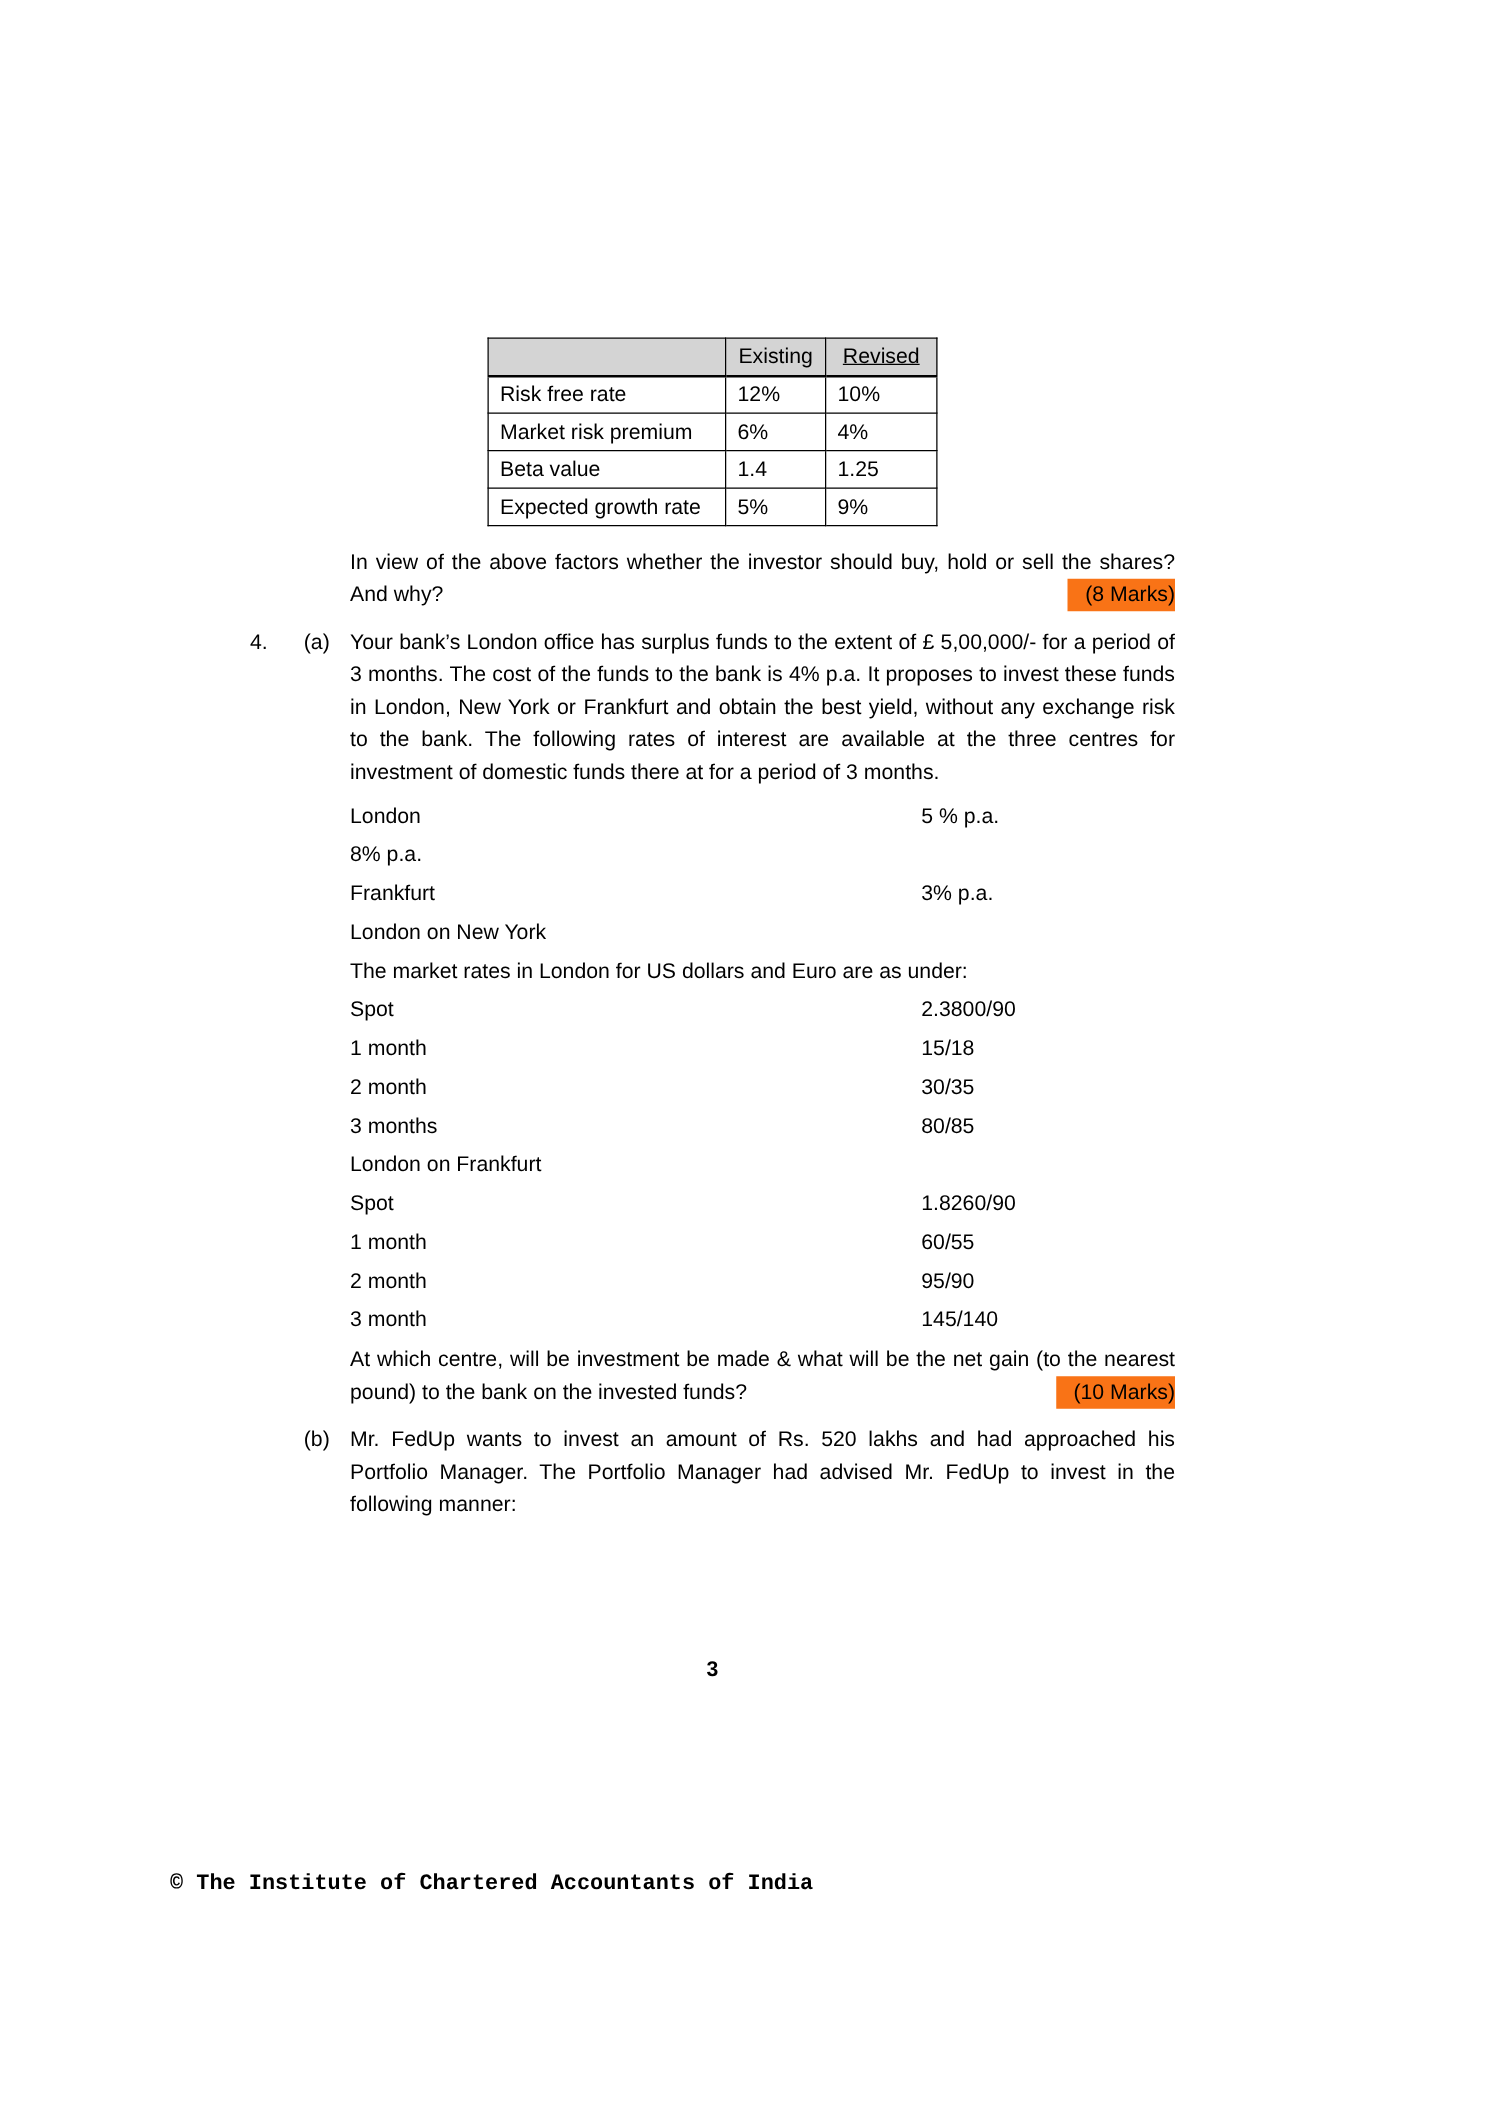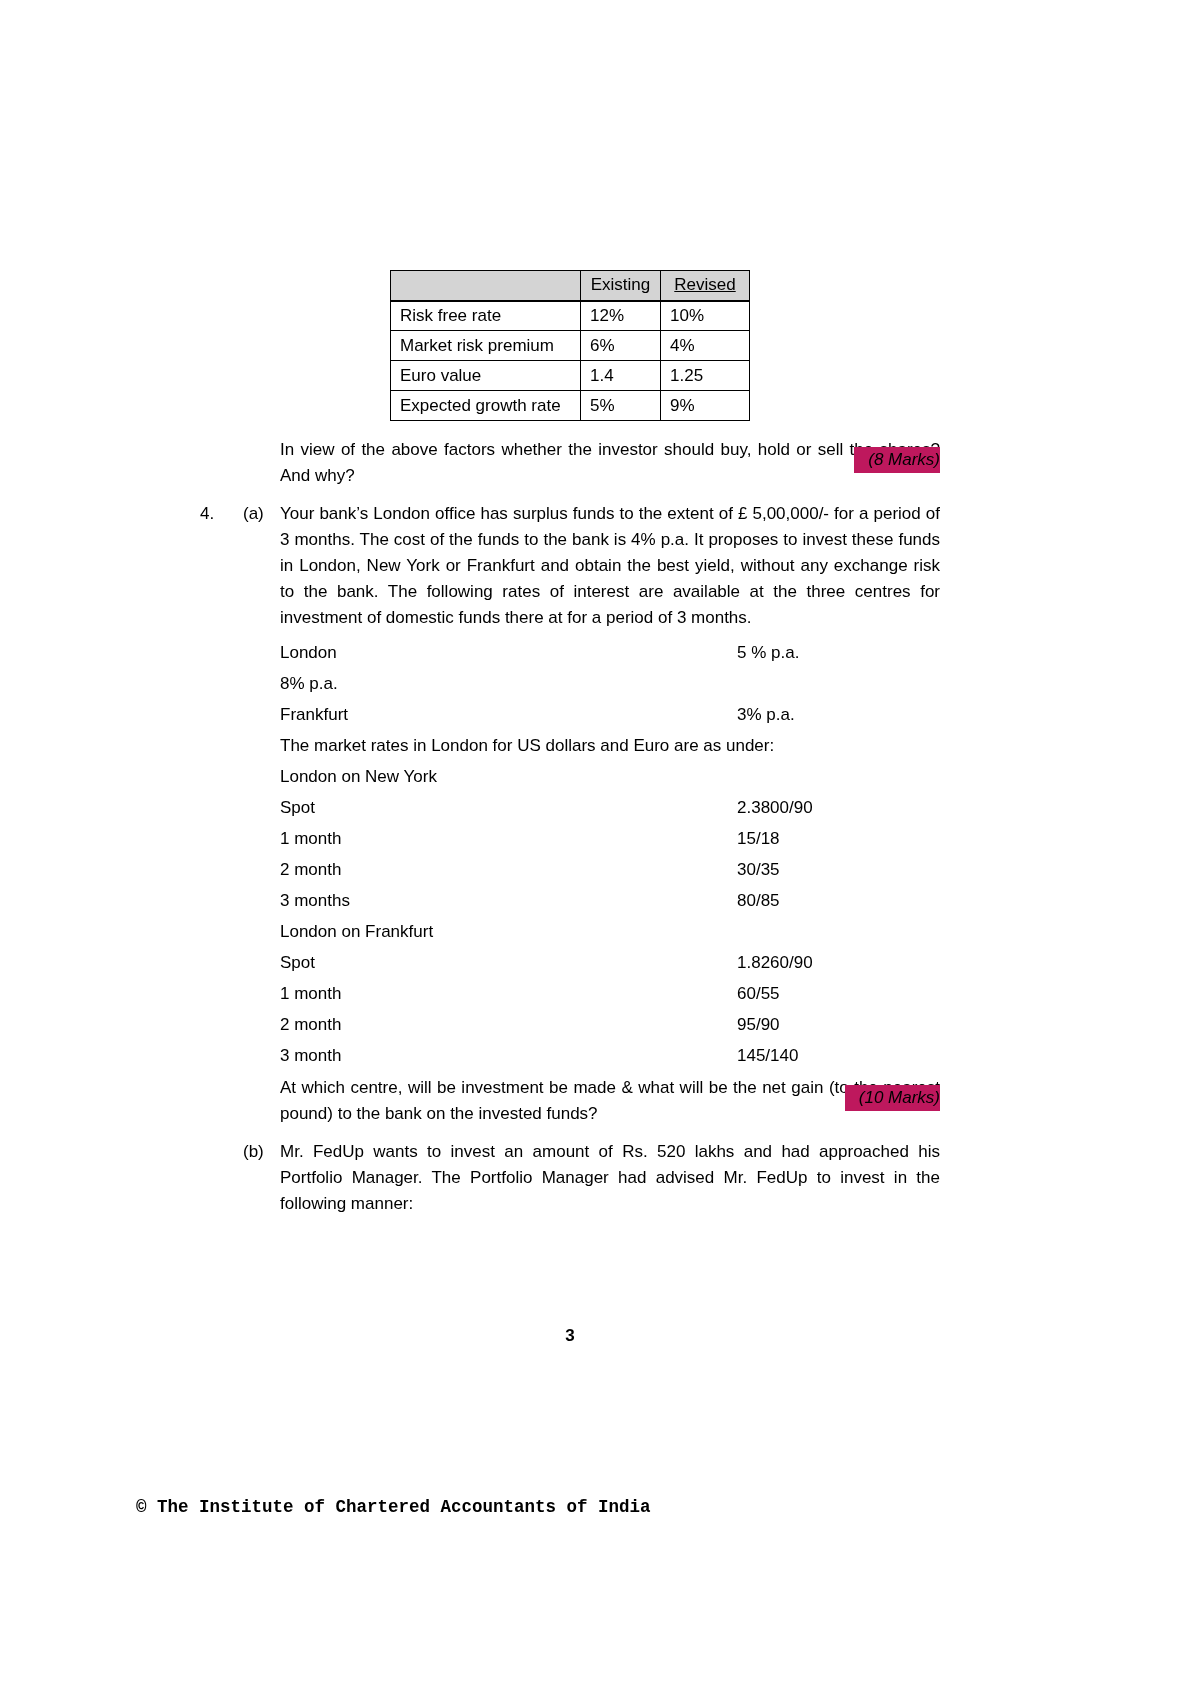--- a/index.html
+++ b/index.html
@@ -47,23 +47,22 @@
   .capm-table td.lbl { text-align: left; }
   .capm-table td.val { text-align: left; }
 
   
   .para { text-align: justify; }
   .p-indent { margin-left: 80px; }
   .with-marks { position: relative; }
   .marks {
     position: absolute;
     right: 0;
-    bottom: 16px;
-    font-style: italic;
-    background: #be185d;
+    bottom: 0;
+    background: #f97316;
     padding-left: 14px;
   }
 
   .q3-tail { margin-top: 16px; }
 
   
   .qrow { display: flex; margin-top: 12px; }
   .qnum { flex: 0 0 43px; }
   .qsub { flex: 0 0 37px; }
   .qtext { flex: 1; }
@@ -122,21 +121,21 @@
           <td class="lbl">Risk free rate</td>
           <td class="val">12%</td>
           <td class="val">10%</td>
         </tr>
         <tr>
           <td class="lbl">Market risk premium</td>
           <td class="val">6%</td>
           <td class="val">4%</td>
         </tr>
         <tr>
-          <td class="lbl">Euro value</td>
+          <td class="lbl">Beta value</td>
           <td class="val">1.4</td>
           <td class="val">1.25</td>
         </tr>
         <tr>
           <td class="lbl">Expected growth rate</td>
           <td class="val">5%</td>
           <td class="val">9%</td>
         </tr>
       </tbody>
     </table>
@@ -159,23 +158,23 @@
       </div>
       <div class="rate-row">
         <span class="rate-value">8% p.a.</span>
       </div>
       <div class="rate-row">
         <span class="rate-label">Frankfurt</span>
         <span class="rate-value">3% p.a.</span>
       </div>
     </div>
 
+    <div class="subline">London on New York</div>
+
     <div class="subline">The market rates in London for US dollars and Euro are as under:</div>
-
-    <div class="subline">London on New York</div>
     <div>
       <div class="rate-row">
         <span class="rate-label">Spot</span>
         <span class="rate-value">2.3800/90</span>
       </div>
       <div class="rate-row">
         <span class="rate-label">1 month</span>
         <span class="rate-value">15/18</span>
       </div>
       <div class="rate-row">

